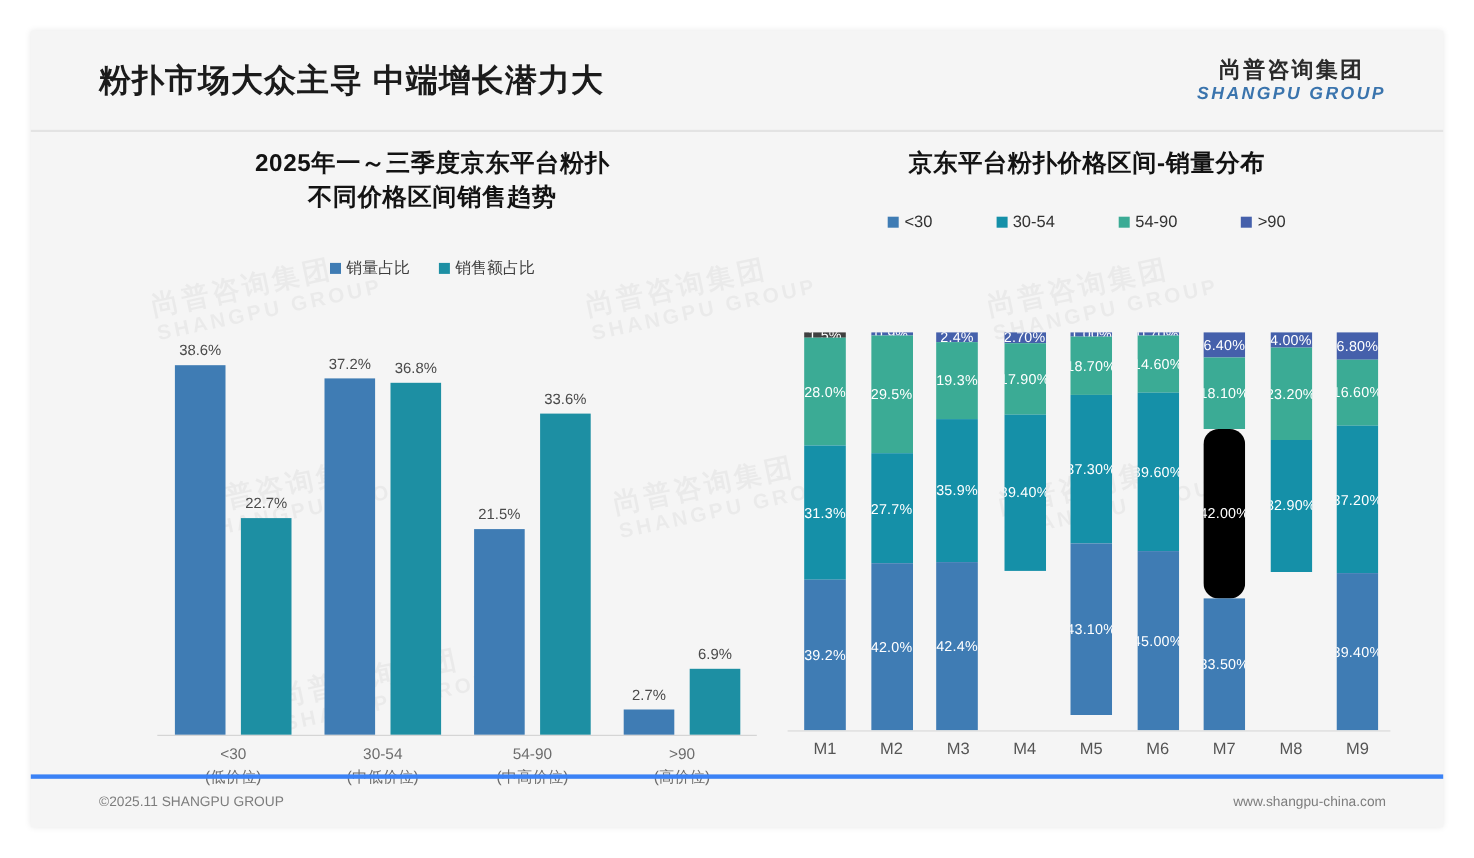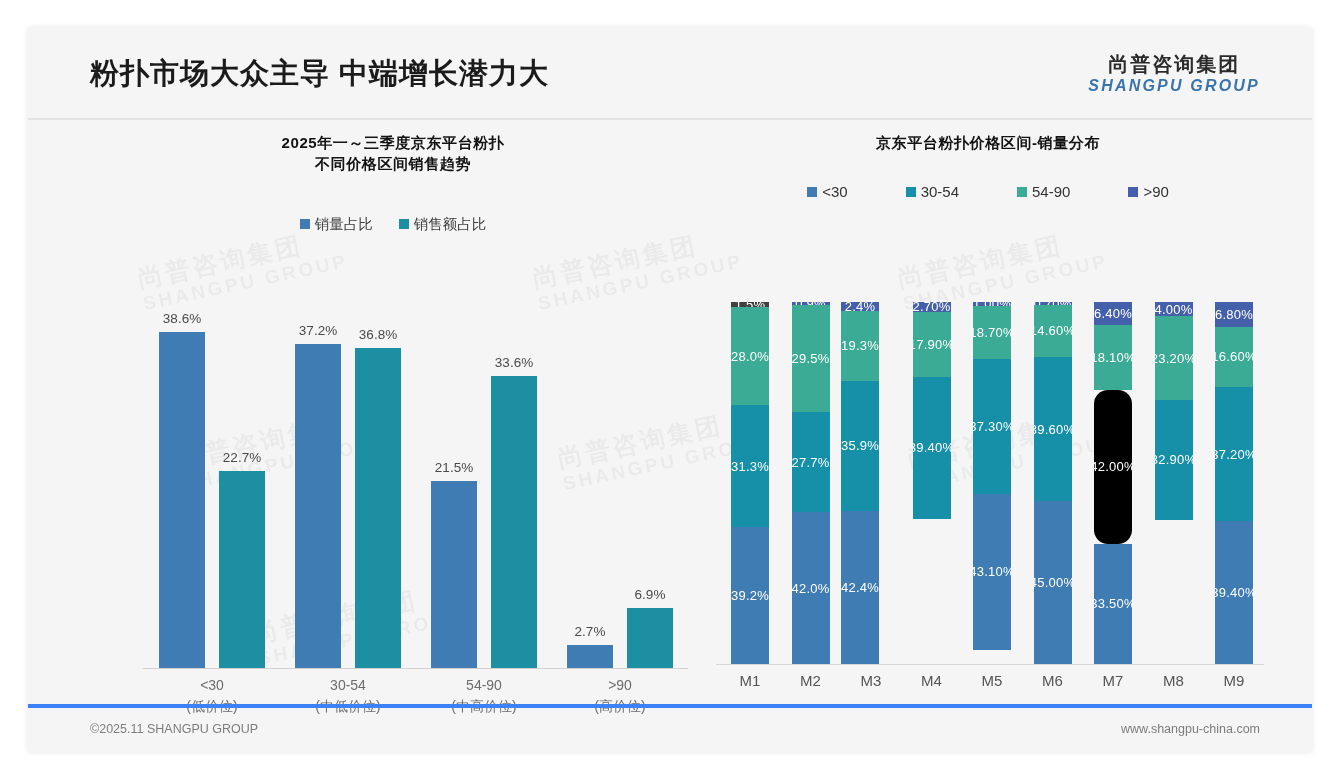--- a/index.html
+++ b/index.html
@@ -44,21 +44,21 @@
   }
   .wm .a { font-size: 25px; letter-spacing: 3px; }
   .wm .b { font-size: 19px; letter-spacing: 3px; }
 
   
   .panel { position: absolute; top: 104px; }
   #panel-left  { left: 60px;  width: 610px; height: 590px; }
   #panel-right { left: 680px; width: 560px; height: 590px; }
 
   .chart-title {
-    text-align: center; font-size: 15px; font-weight: bold;
+    text-align: center; font-size: 22px; font-weight: bold;
     color: #131313; line-height: 1.42; letter-spacing: 0.6px;
   }
 
   
   .legend { display: flex; justify-content: center; gap: 26px; }
   .legend-item { display: flex; align-items: center; gap: 5px; }
   .legend-swatch { width: 10px; height: 10px; display: inline-block; }
   .legend-label { font-size: 14.5px; color: #3d3d3d; }
 
   #legend-left  { margin-top: 40px; }
@@ -313,21 +313,21 @@
               <span>29.5%</span>
             </div>
             <div class="sseg" style="height: 100.274px; background: rgb(21, 144, 168);">
               <span>27.7%</span>
             </div>
             <div class="sseg" style="height: 152.04px; background: rgb(63, 124, 180);">
               <span>42.0%</span>
             </div>
           </div>
         </div>
-        <div class="sgroup" style="left: 114px; width: 60px; align-items: flex-end;">
+        <div class="sgroup" style="left: 124px; width: 60px; align-items: flex-end;">
           <div class="sbar">
             <div class="sseg" style="height: 8.688px; background: rgb(69, 96, 171);">
               <span>2.4%</span>
             </div>
             <div class="sseg" style="height: 69.866px; background: rgb(59, 171, 149);">
               <span>19.3%</span>
             </div>
             <div class="sseg" style="height: 129.958px; background: rgb(21, 144, 168);">
               <span>35.9%</span>
             </div>

